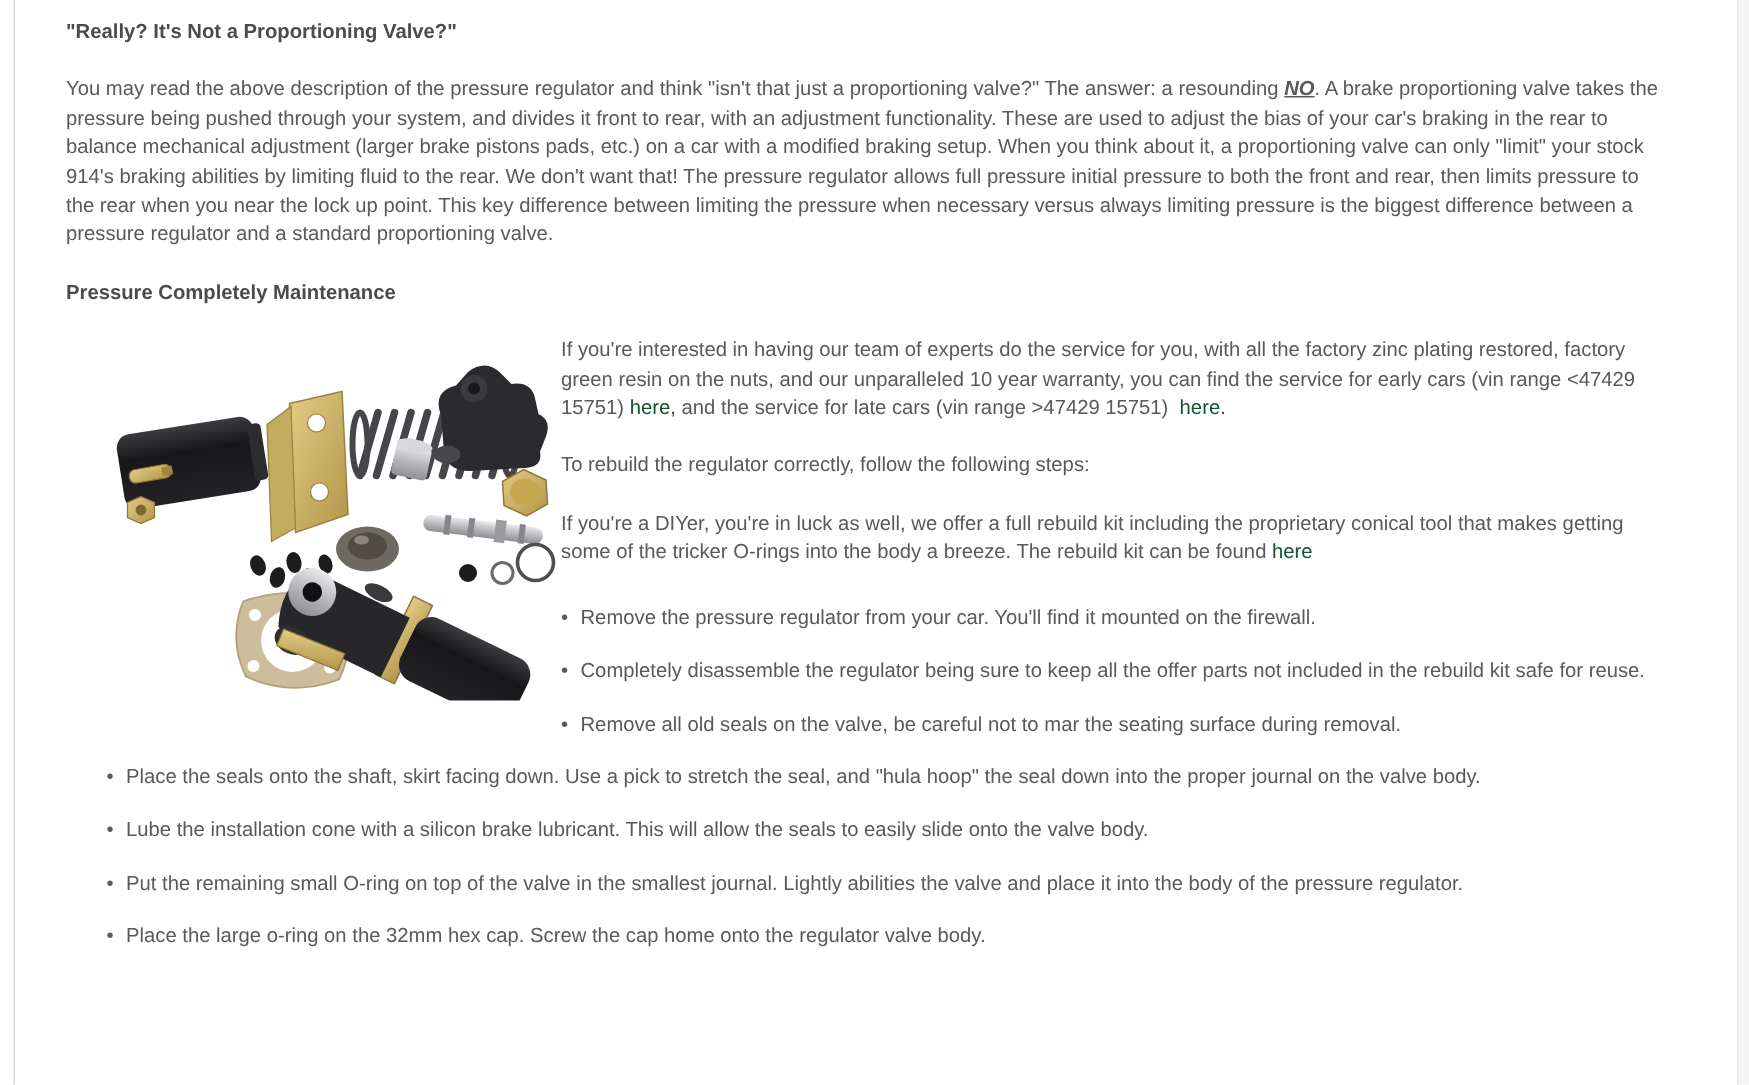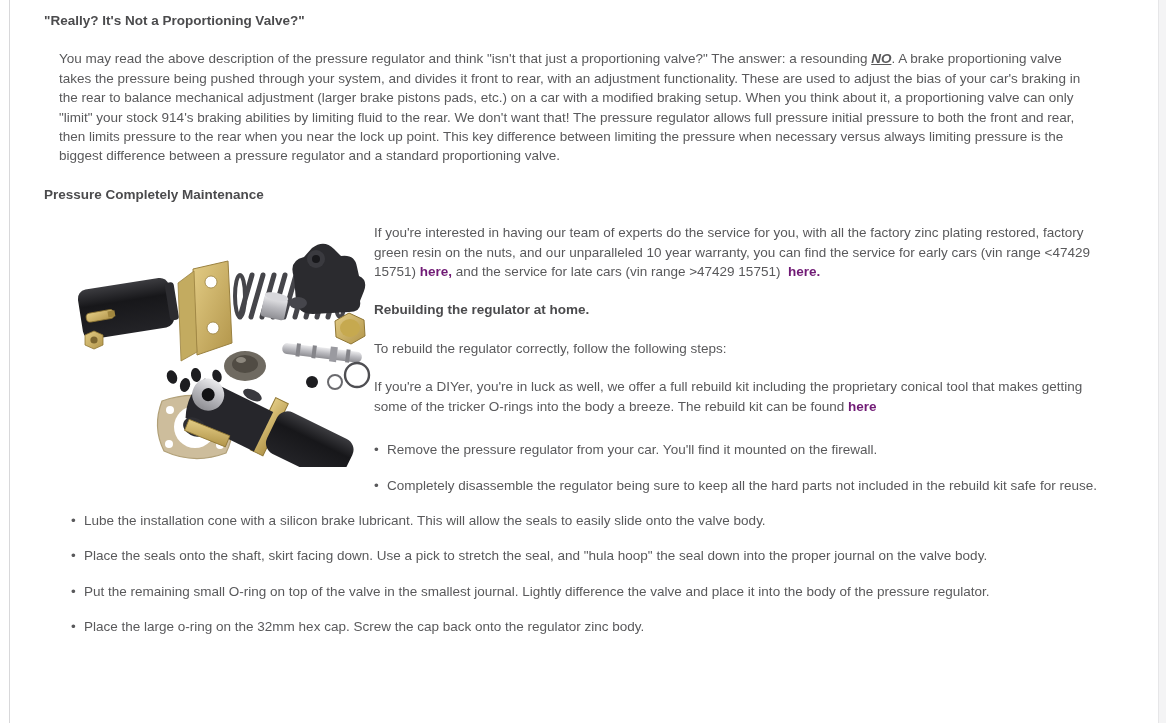--- a/index.html
+++ b/index.html
@@ -33,31 +33,30 @@
     font-size: 13.5px;
     line-height: 19.4px;
     overflow: hidden;
   }
   .doc-heading {
     font-weight: bold;
     color: #4b4b4d;
     margin: 19px 0;
   }
   .doc-heading.first { margin-top: 11px; }
-  .content p { margin: 19px 15px; }
+  .content p { margin: 19px 0; }
   .no-word {
     font-weight: bold;
     font-style: italic;
     text-decoration: underline;
   }
   a.red-link {
-    color: #701a75;
+    color: #14532d;
     text-decoration: none;
     cursor: pointer;
-    font-weight: bold;
   }
   .photo-float {
     float: left;
     width: 329px;
     height: 242px;
     margin: 2px 1px 21px 0;
     background: #ffffff;
   }
   .photo-float svg { display: block; width: 100%; height: 100%; }
   ul.steps {
@@ -192,28 +191,28 @@
         <rect x="150" y="224" width="44" height="12" fill="url(#gold)" stroke="#8f7634" stroke-width="0.8" transform="rotate(-4 172 230)"></rect>
         <circle cx="156" cy="195" r="16" fill="url(#metal)"></circle>
         <circle cx="156" cy="195" r="6.5" fill="#121214"></circle>
         <ellipse cx="196" cy="176" rx="10" ry="5" fill="#3a3a3f"></ellipse>
       </g>
     </svg>
   </div>
 
   <p><span>If you're interested in having our team of experts do the service for you, with all the factory zinc plating restored, factory green resin on the nuts, and our unparalleled 10 year warranty, you can find the service for early cars (vin range &lt;47429 15751) </span><a class="red-link">here,</a><span> and the service for late cars (vin range &gt;47429 15751) &nbsp;</span><a class="red-link">here.</a></p>
 
-  <div class="doc-heading">Rebuilding the regulator at home.</div>
 
   <p>To rebuild the regulator correctly, follow the following steps:</p>
 
   <p><span>If you're a DIYer, you're in luck as well, we offer a full rebuild kit including the proprietary conical tool that makes getting some of the tricker O-rings into the body a breeze. The rebuild kit can be found </span><a class="red-link">here</a></p>
 
   <ul class="steps">
     <li>Remove the pressure regulator from your car. You'll find it mounted on the firewall.</li>
-    <li>Completely disassemble the regulator being sure to keep all the hard parts not included in the rebuild kit safe for reuse.</li>
+    <li>Completely disassemble the regulator being sure to keep all the offer parts not included in the rebuild kit safe for reuse.</li>
+    <li>Remove all old seals on the valve, be careful not to mar the seating surface during removal.</li>
+    <li>Place the seals onto the shaft, skirt facing down. Use a pick to stretch the seal, and "hula hoop" the seal down into the proper journal on the valve body.</li>
     <li>Lube the installation cone with a silicon brake lubricant. This will allow the seals to easily slide onto the valve body.</li>
-    <li>Place the seals onto the shaft, skirt facing down. Use a pick to stretch the seal, and "hula hoop" the seal down into the proper journal on the valve body.</li>
-    <li>Put the remaining small O-ring on top of the valve in the smallest journal. Lightly difference the valve and place it into the body of the pressure regulator.</li>
-    <li>Place the large o-ring on the 32mm hex cap. Screw the cap back onto the regulator zinc body.</li>
+    <li>Put the remaining small O-ring on top of the valve in the smallest journal. Lightly abilities the valve and place it into the body of the pressure regulator.</li>
+    <li>Place the large o-ring on the 32mm hex cap. Screw the cap home onto the regulator valve body.</li>
   </ul>
 
 </div>
 
 </body></html>

